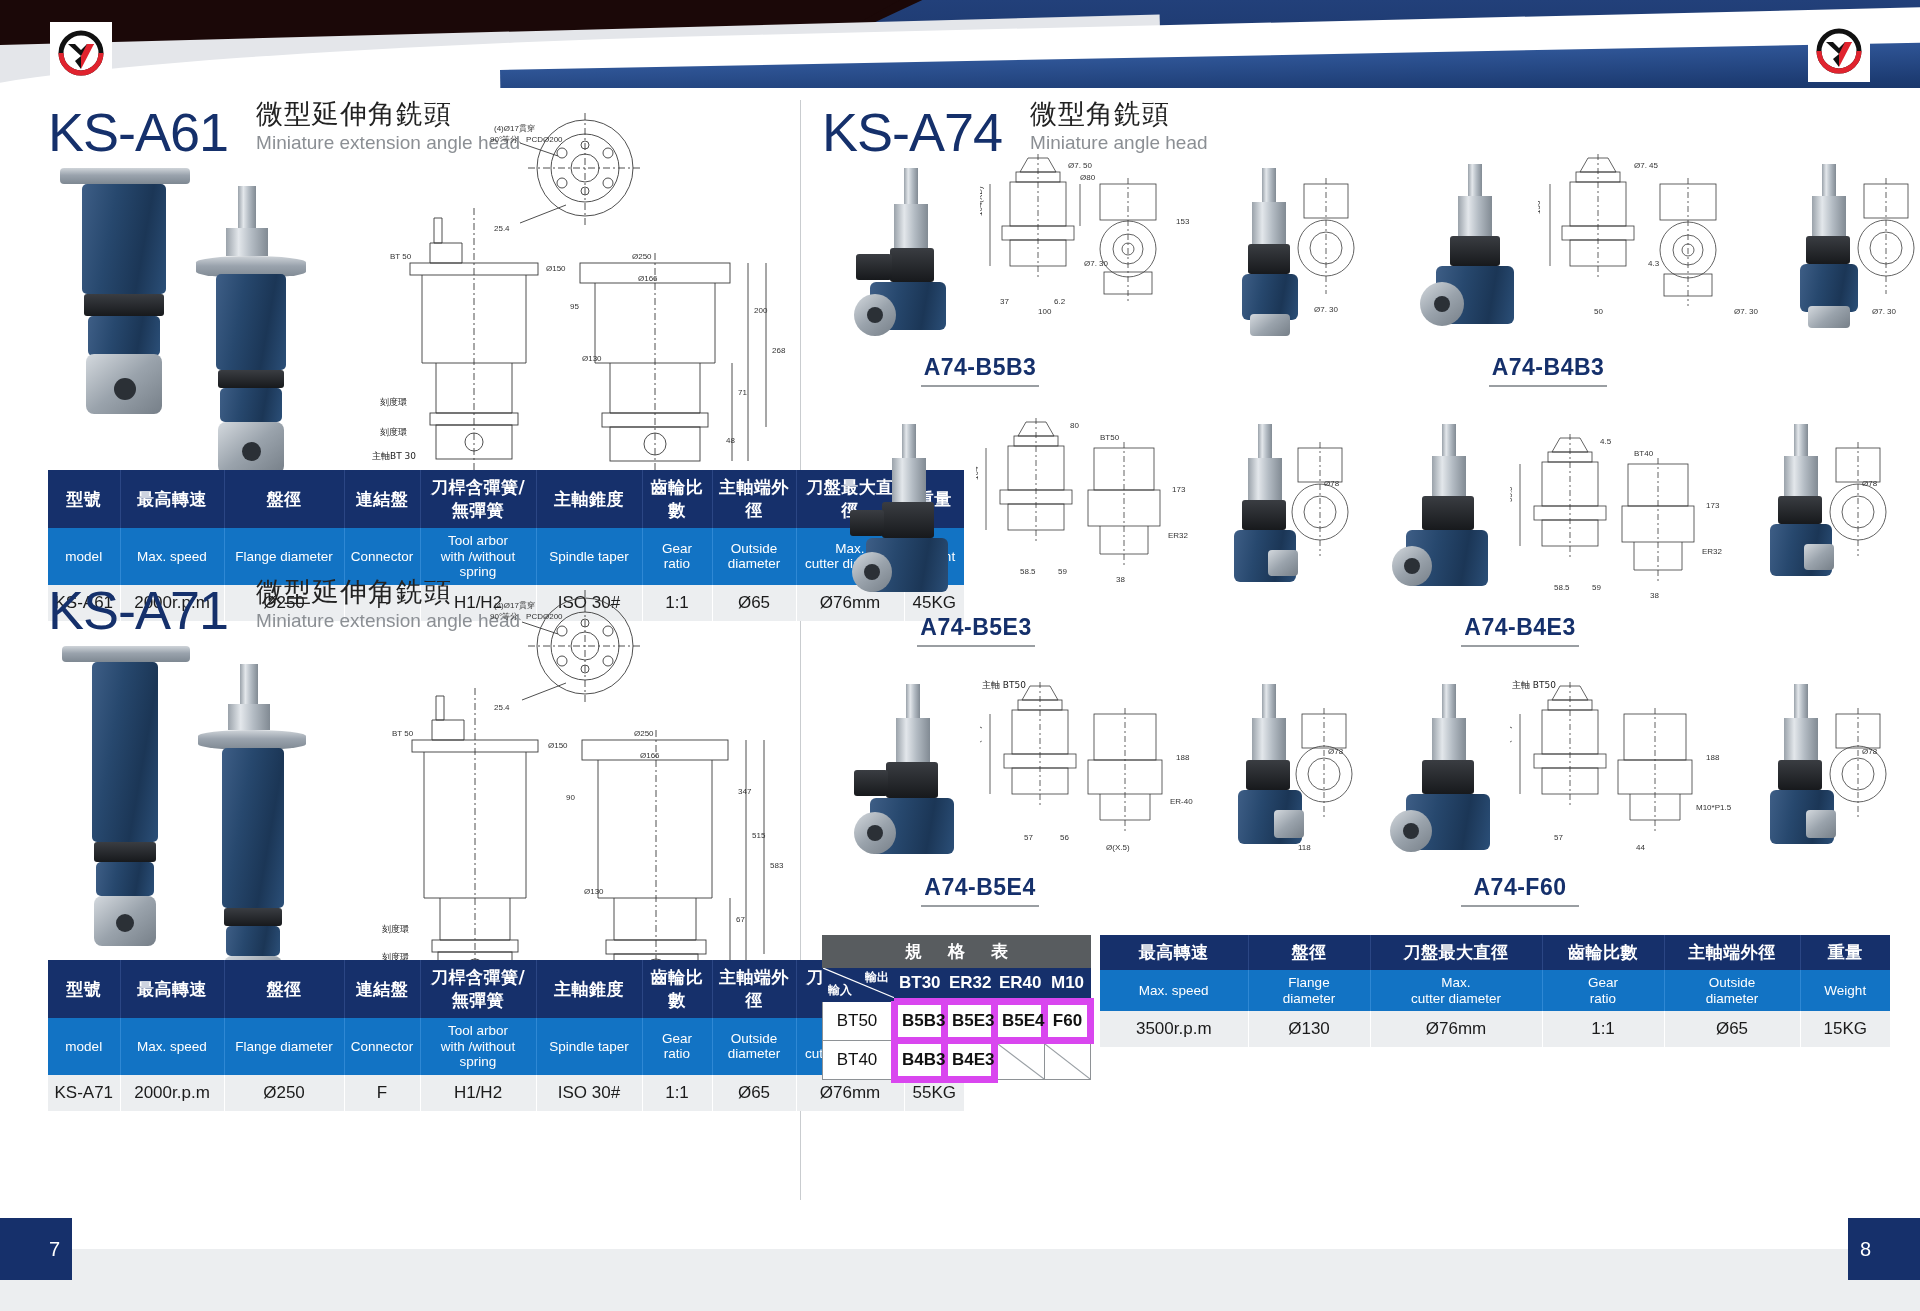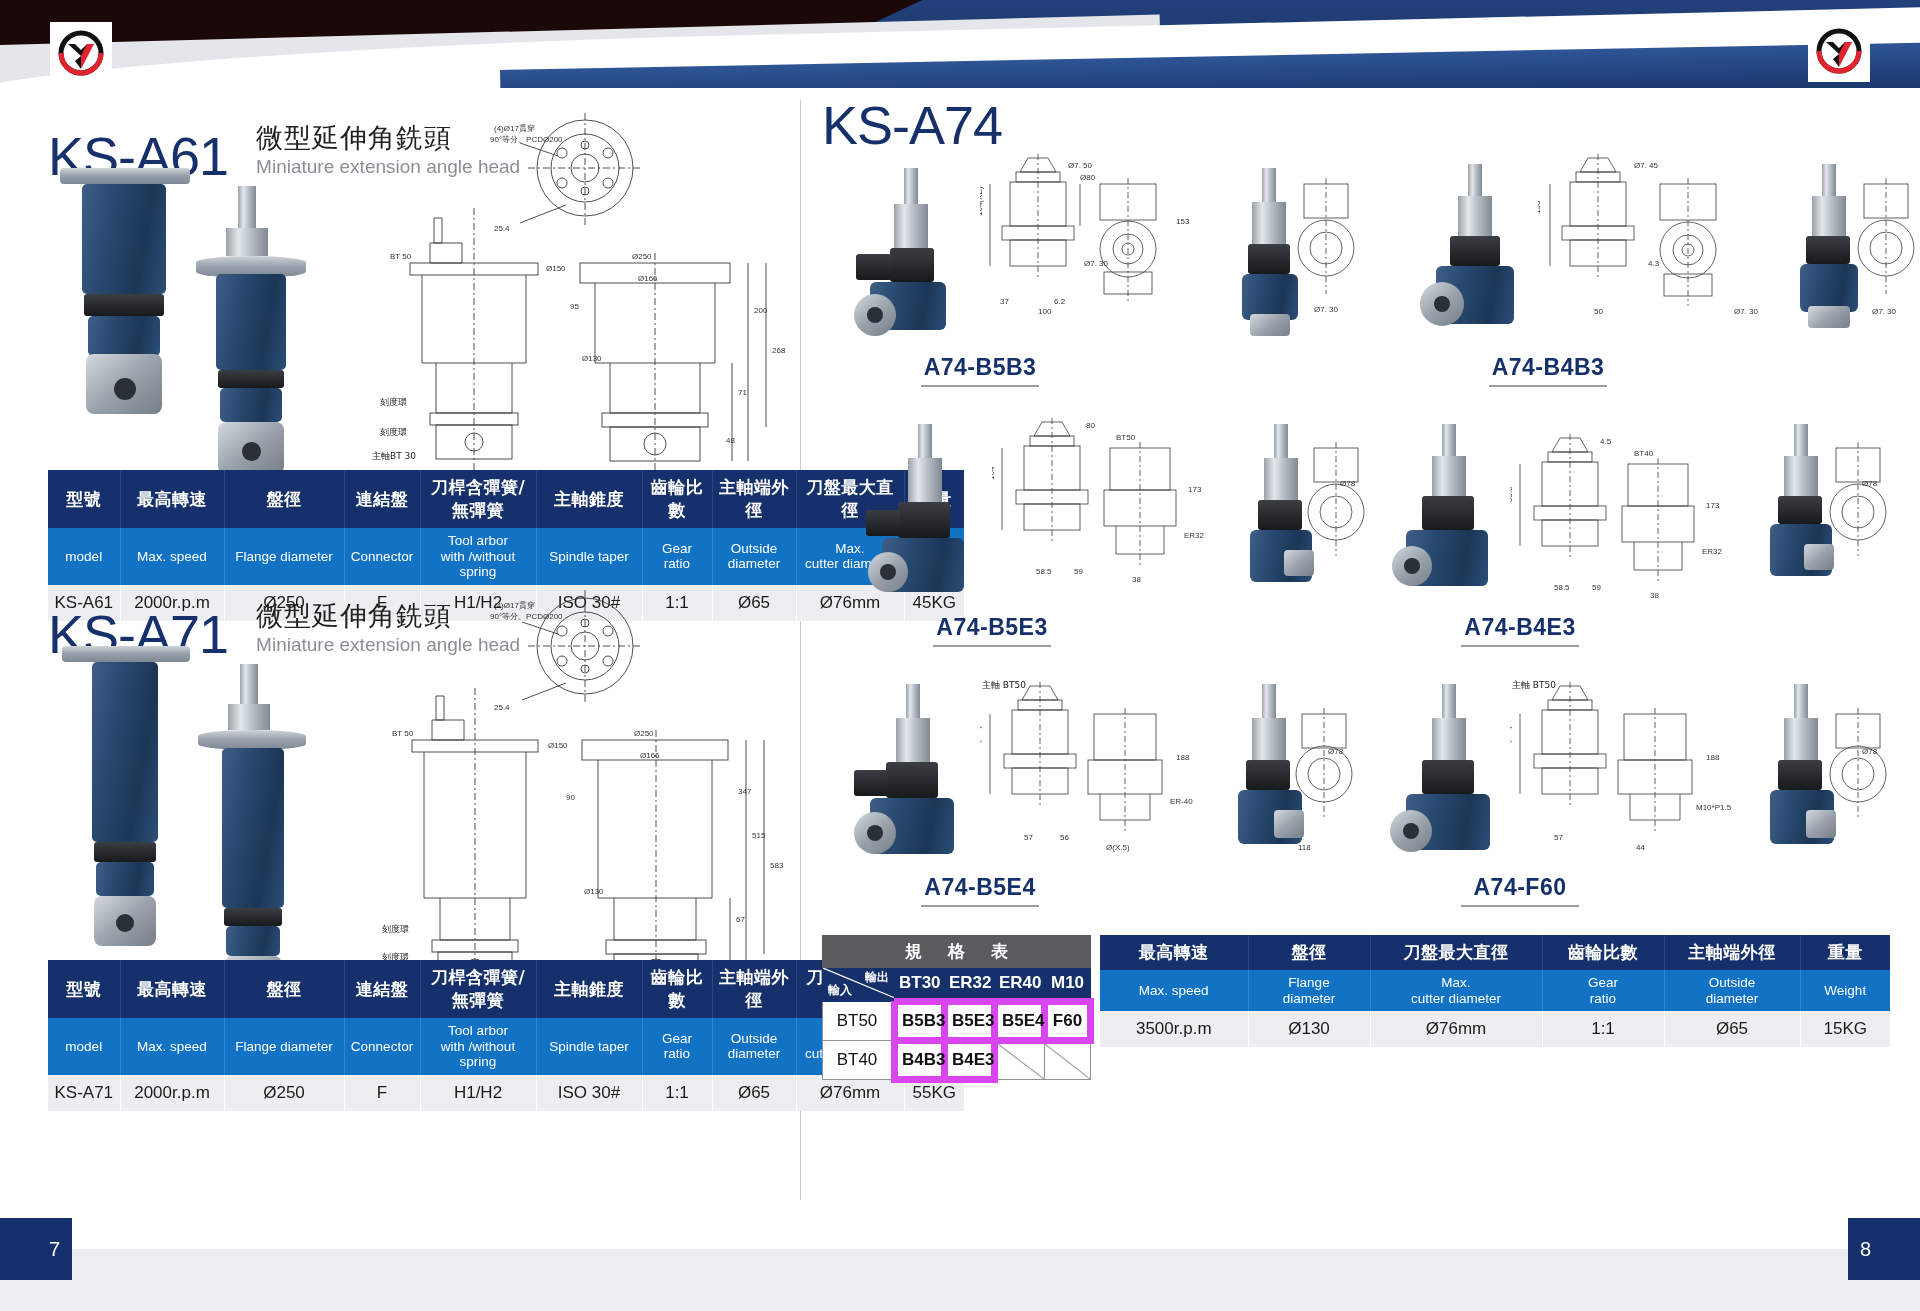--- a/index.html
+++ b/index.html
@@ -57,21 +57,21 @@
   .col-right { position:absolute; left:800px; top:88px; width:1120px; height:1130px; }
   .col-divider { position:absolute; left:800px; top:100px; width:1px; height:1100px; background:#c9cccf; }
 
   
   .sec-head { display:flex; align-items:flex-end; gap:28px; }
   .sec-code {
     font-size:54px; font-weight:400; color:#15306b; letter-spacing:-1px;
     line-height:1; font-family:"Liberation Sans", sans-serif;
   }
   .sec-titles { padding-bottom:3px; }
-  .sec-cn { font-size:27px; color:#222; letter-spacing:1px; line-height:1.15; font-family:"DejaVu Sans", sans-serif;margin-top:24px; }
+  .sec-cn { font-size:27px; color:#222; letter-spacing:1px; line-height:1.15; font-family:"DejaVu Sans", sans-serif; }
   .sec-en { font-size:19px; color:#8b8f94; line-height:1.3; margin-top:2px; }
 
   
   .photo-row { position:relative; }
   .prod { position:absolute; }
   .prod-body {
     background:linear-gradient(100deg,#3e5e86 0%,#27486e 35%,#1b3656 70%,#2b4f78 100%);
     border-radius:5px;
   }
   .prod-flange {
@@ -509,20 +509,24 @@
             <td class="td-v">55KG</td>
           </tr>
         </tbody>
     </table>
   </div>
 
   <div class="col-right">
 
     <div class="sec-head" style="position:absolute; left:22px; top:10px;">
       <div class="sec-code">KS-A74</div>
+      <div class="sec-titles">
+        <div class="sec-cn">微型角銑頭</div>
+        <div class="sec-en">Miniature angle head</div>
+      </div>
     </div>
 
     <div class="a74-grid">
 
       <div class="a74-cell" style="left:20px; top:0; width:540px; height:244px;">
         <div class="prod" style="left:28px; top:14px;">
           <div class="prod-taper" style="position:absolute;left:56px;top:0;width:14px;height:36px;"></div>
           <div class="prod-taper" style="position:absolute;left:46px;top:36px;width:34px;height:44px;"></div>
           <div class="prod-dark" style="position:absolute;left:42px;top:80px;width:44px;height:34px;"></div>
           <div class="prod-dark" style="position:absolute;left:8px;top:86px;width:36px;height:26px;"></div>
@@ -634,21 +638,21 @@
               <rect x="14" y="30" width="44" height="34"></rect>
               <line x1="36" y1="24" x2="36" y2="140" stroke-dasharray="6,3,2,3"></line>
             </g>
             <text class="dimtxt" x="22" y="160">Ø7. 30</text>
           </svg>
         </div>
         <div class="a74-label" style="position:absolute; left:0; top:200px; width:320px;">A74-B4B3</div>
         <div class="a74-label-underline" style="position:absolute; left:101px; top:228px;"></div>
       </div>
 
-      <div class="a74-cell" style="left:32px; top:260px; width:540px; height:244px;">
+      <div class="a74-cell" style="left:16px; top:260px; width:540px; height:244px;">
         <div class="prod" style="left:28px; top:10px;">
           <div class="prod-taper" style="position:absolute;left:58px;top:0;width:14px;height:34px;"></div>
           <div class="prod-taper" style="position:absolute;left:48px;top:34px;width:34px;height:44px;"></div>
           <div class="prod-dark" style="position:absolute;left:38px;top:78px;width:52px;height:36px;"></div>
           <div class="prod-dark" style="position:absolute;left:6px;top:86px;width:34px;height:26px;"></div>
           <div class="prod-body" style="position:absolute;left:22px;top:114px;width:82px;height:54px;border-radius:6px;"></div>
           <div class="prod-head" style="position:absolute;left:8px;top:128px;width:40px;height:40px;border-radius:50%;">
             <div class="hole" style="left:12px;top:12px;width:16px;height:16px;"></div>
           </div>
         </div>

